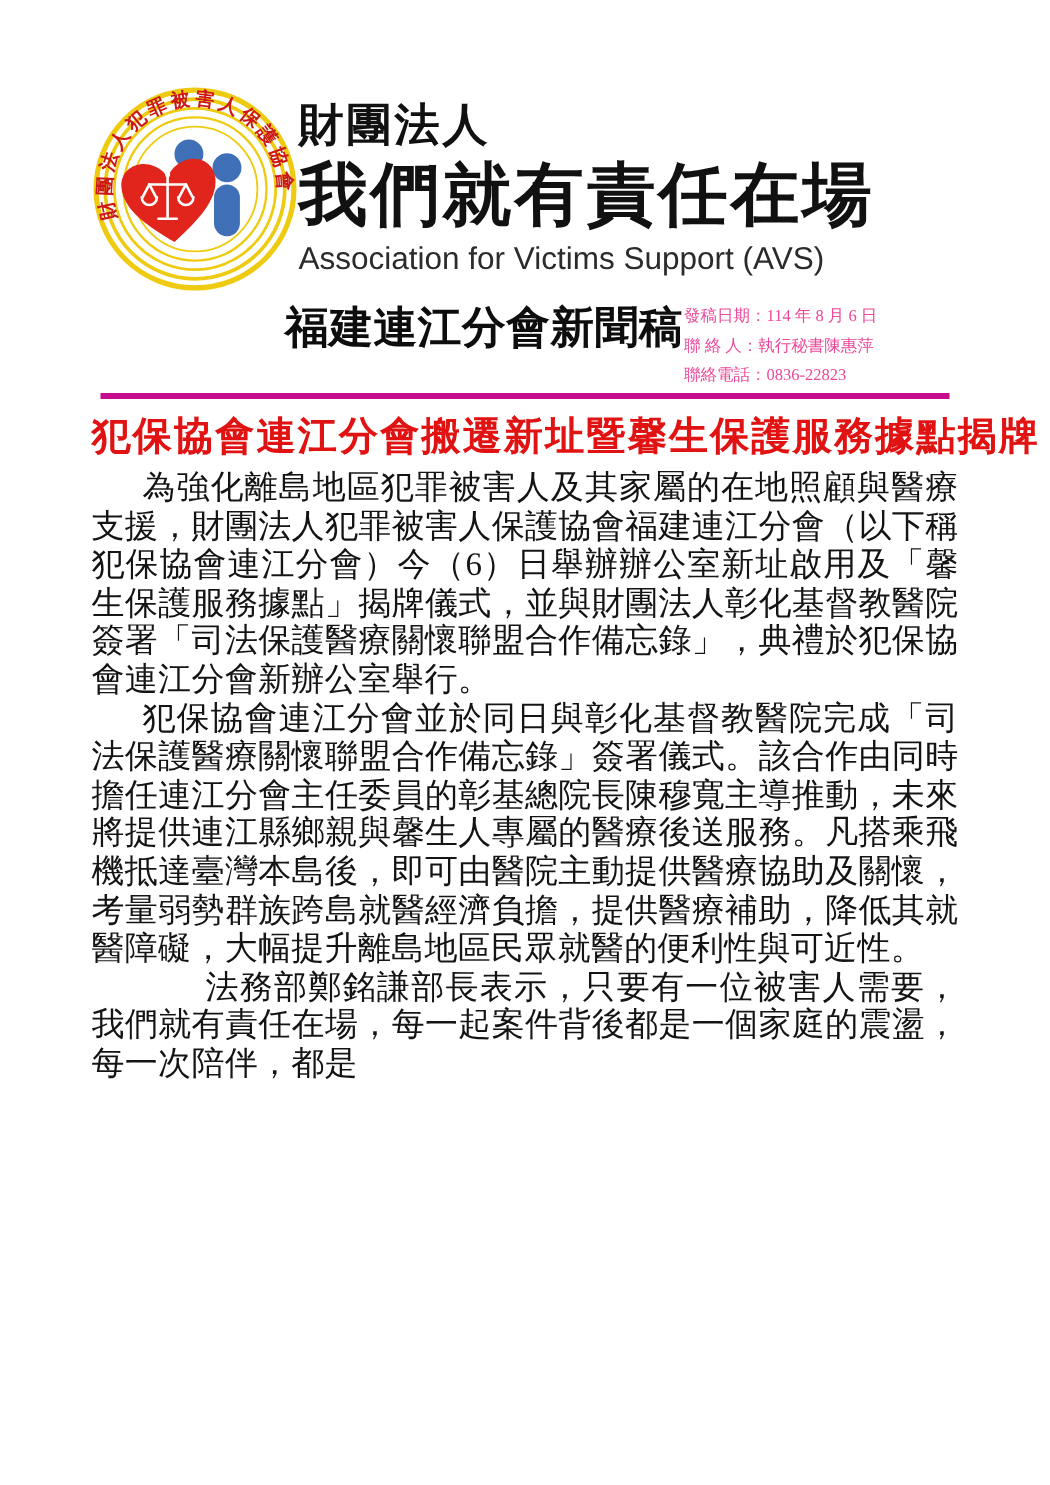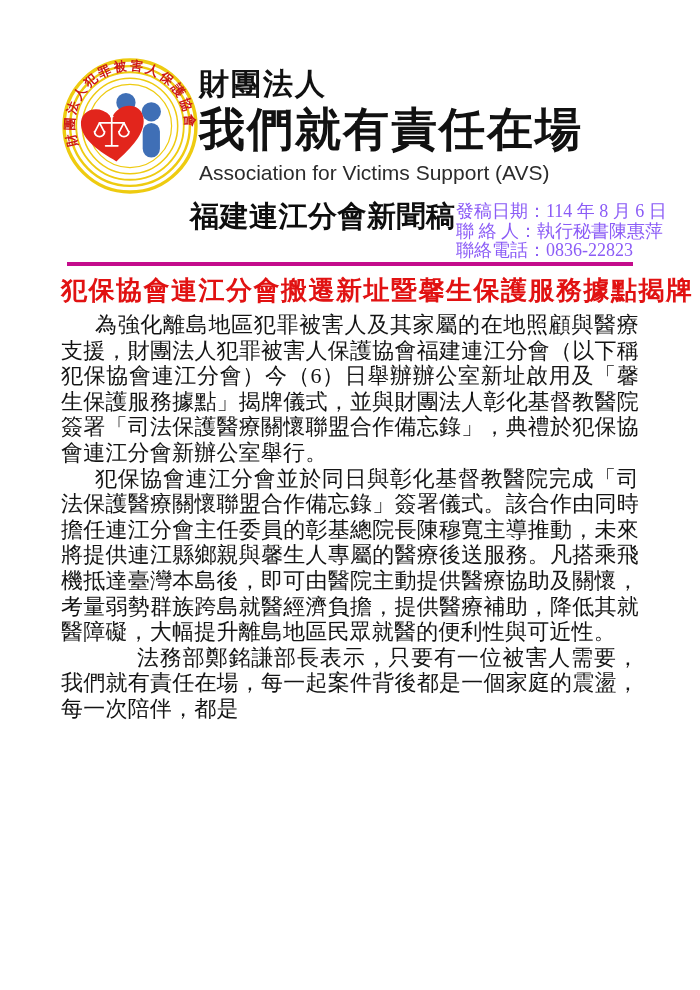--- a/index.html
+++ b/index.html
@@ -26,27 +26,27 @@
   .org-name{
     font-family:"Liberation Sans",sans-serif;font-weight:bold;
     font-size:46px;line-height:54px;color:#111;letter-spacing:2px;white-space:nowrap;
   }
   .org-name-en{
     font-family:"Liberation Sans",sans-serif;font-size:21px;line-height:30px;
     color:#2b2b2b;margin-top:2px;white-space:nowrap;
   }
   .branch-title{
     position:absolute;left:190px;top:202px;
-    font-family:Liberation Mono, monospace;font-weight:bold;
+    font-family:Liberation Serif, serif;font-weight:bold;
     font-size:29px;line-height:34px;color:#0d0d0d;letter-spacing:0.5px;white-space:nowrap;
   }
   .meta{position:absolute;left:456px;top:202px;width:185px;}
   .meta-line{
-    font-family:"Liberation Serif",serif;font-size:18px;line-height:19.5px;
-    color:#8b5cf6;white-space:nowrap;
+    font-family:"Liberation Serif",serif;font-size:11px;line-height:19.5px;
+    color:#ec4899;white-space:nowrap;
   }
   .rule{
     position:absolute;left:67px;top:262px;width:566px;height:4px;
     background:var(--rule-magenta);
   }
   
   .article{position:absolute;left:61px;top:275px;width:578px;}
   .article-title{width:100%;text-align:left;}
   .article-title .t-line{
     font-family:"Liberation Serif",serif;font-weight:bold;

